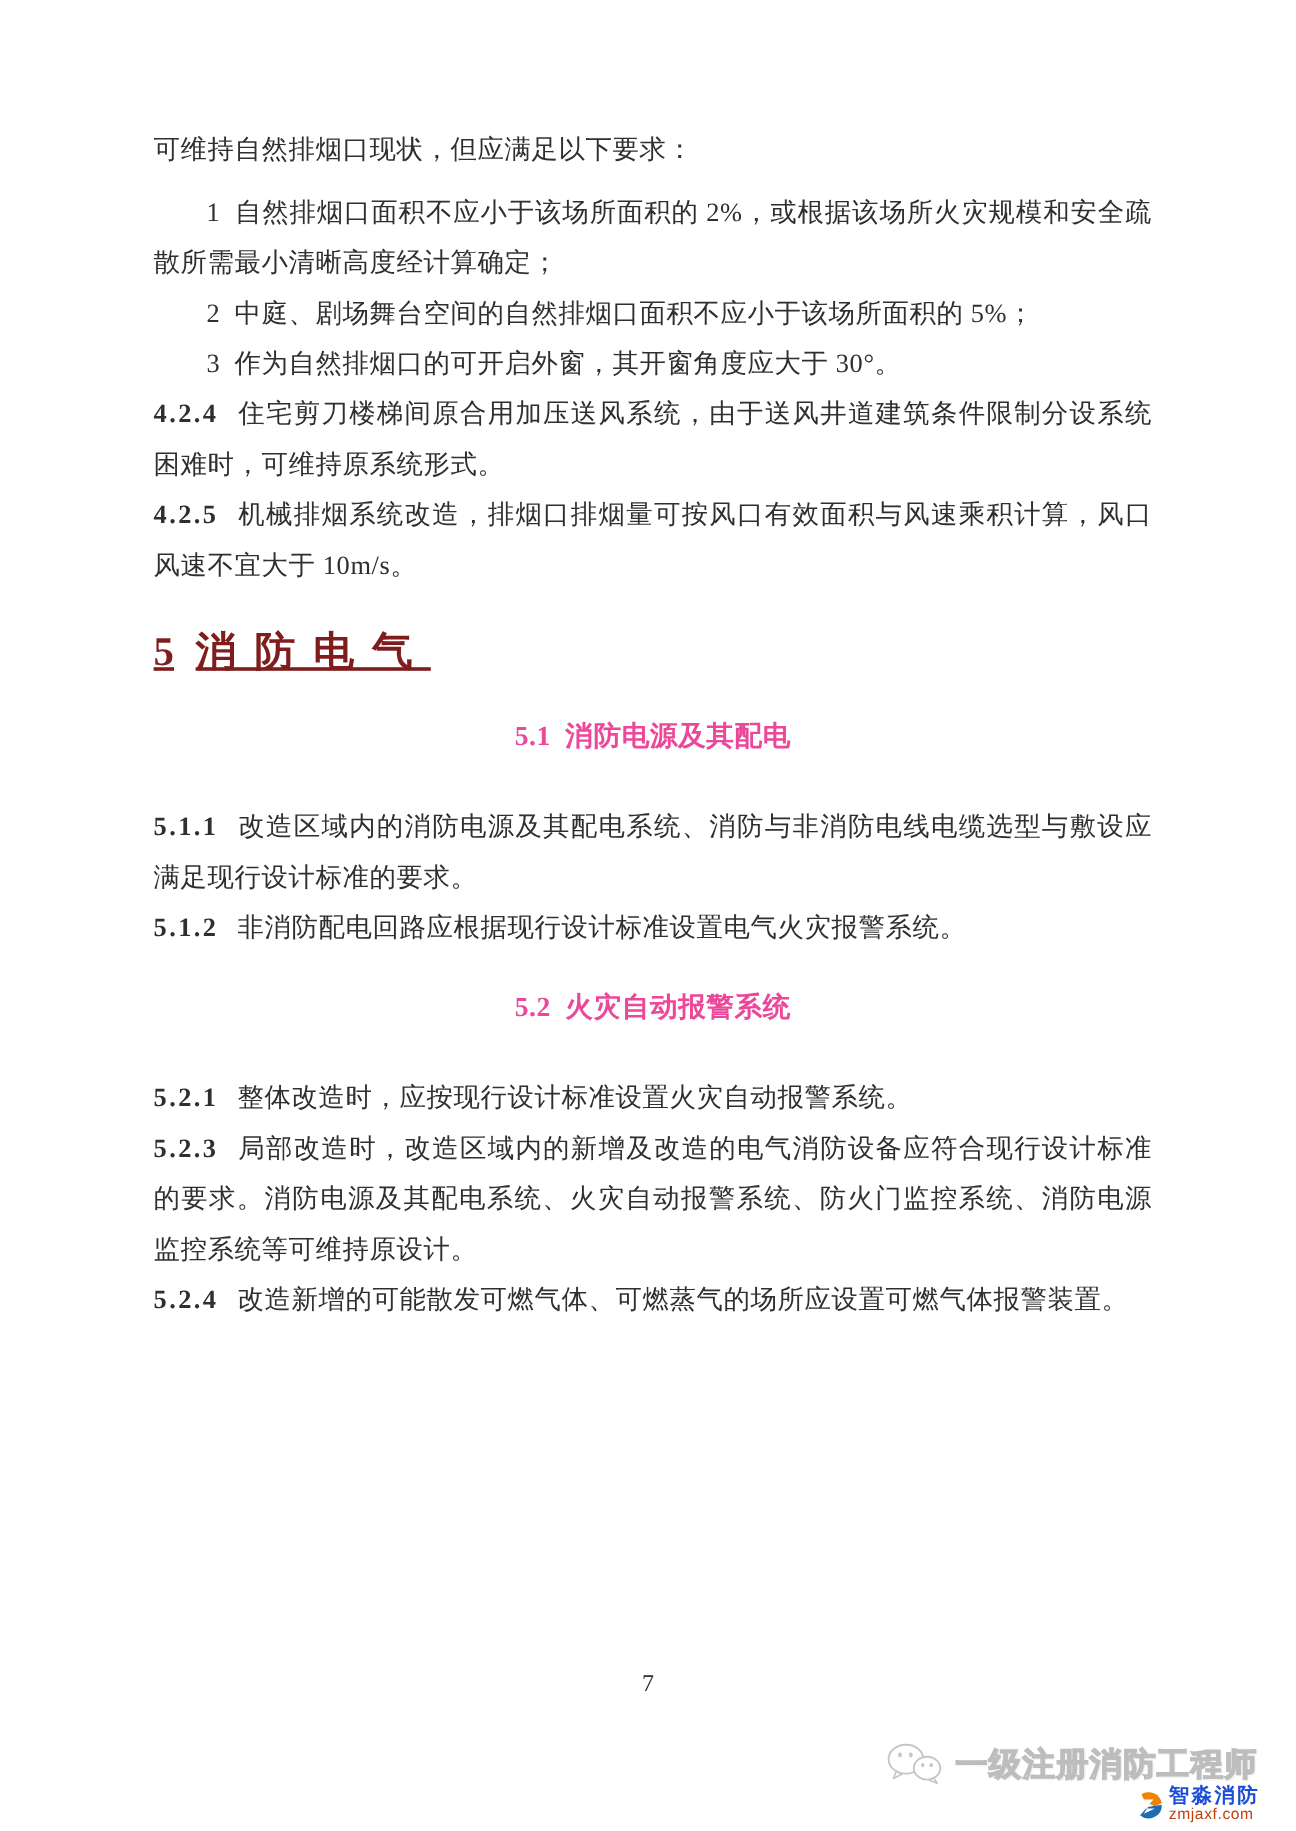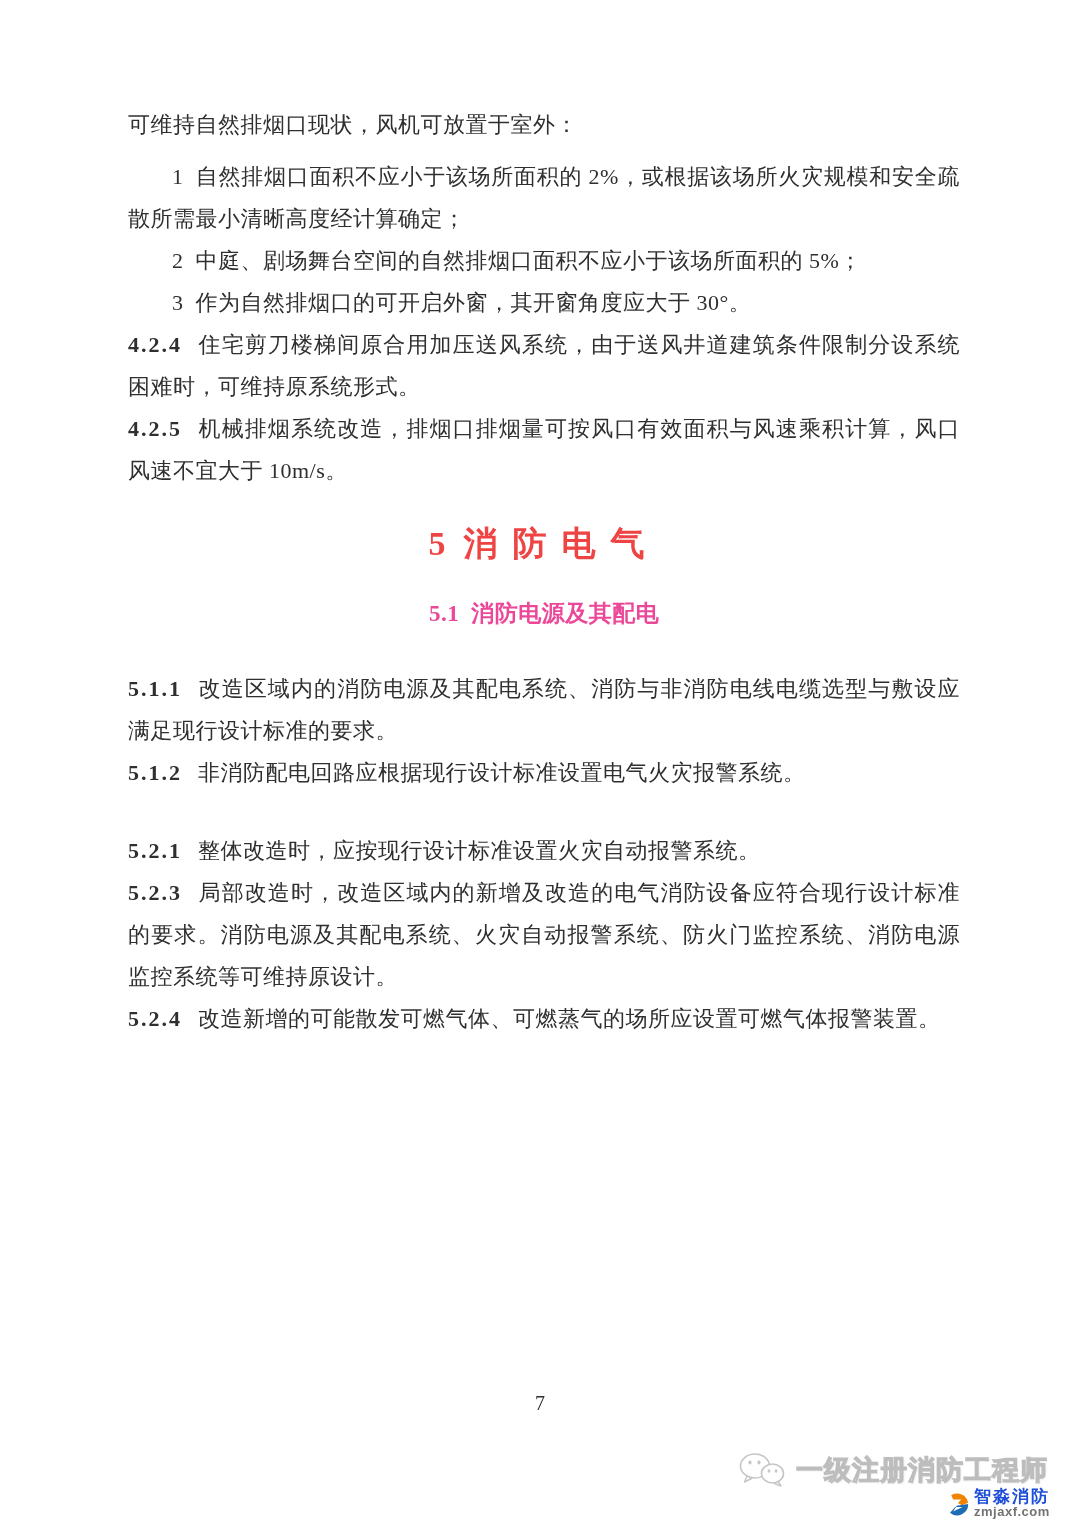--- a/index.html
+++ b/index.html
@@ -20,27 +20,28 @@
     letter-spacing:0.5px;
     text-align:justify;
   }
   .para{margin:0;}
   .item{ text-indent:2em; }
   .mt-items{ margin-top:10px; }
   .inum{ margin-right:12px; }
   .cnum{ font-weight:bold; margin-right:16px; letter-spacing:2px; }
   .chapter{
     margin:24px 0 0 0;
-    text-align:center;
+    text-align:left;
     font-size:34px;
     line-height:56px;
     font-weight:bold;
-    color:#ef4444;
+    color:#7f1d1d;
     letter-spacing:0;
     text-indent:0;
+    text-decoration:underline;
   }
   .chapter .ch-num{ margin-right:18px; letter-spacing:0; }
   .chapter .ch-title{ letter-spacing:15px; }
   .sect{
     margin:24px 0 0 0;
     text-align:center;
     font-size:23px;
     line-height:36px;
     font-weight:bold;
     color:#ec4899;
@@ -86,54 +87,55 @@
     font-family:"Liberation Sans","DejaVu Sans",sans-serif;
     font-size:17px;
     font-weight:bold;
     letter-spacing:2px;
     line-height:15px;
     color:#1d4ed8;
   }
   .brand-url{
     font-family:"Liberation Sans","DejaVu Sans",sans-serif;
     font-size:13px;
-    font-weight:bold;
+    font-weight:normal;
     line-height:15px;
-    color:#737373;
+    color:#c2410c;
     letter-spacing:0.5px;
   }
 </style>
 </head>
 <body>
 
 <div class="page">
 
   <div class="body">
 
-    <p class="para">可维持自然排烟口现状，风机可放置于室外：</p>
+    <p class="para">可维持自然排烟口现状，但应满足以下要求：</p>
 
     <p class="para item mt-items"><span class="inum">1</span><span>自然排烟口面积不应小于该场所面积的 2%，或根据该场所火灾规模和安全疏散所需最小清晰高度经计算确定；</span></p>
 
     <p class="para item"><span class="inum">2</span><span>中庭、剧场舞台空间的自然排烟口面积不应小于该场所面积的 5%；</span></p>
 
     <p class="para item"><span class="inum">3</span><span>作为自然排烟口的可开启外窗，其开窗角度应大于 30°。</span></p>
 
 
     <p class="para"><span class="cnum">4.2.4</span><span>住宅剪刀楼梯间原合用加压送风系统，由于送风井道建筑条件限制分设系统困难时，可维持原系统形式。</span></p>
 
     <p class="para"><span class="cnum">4.2.5</span><span>机械排烟系统改造，排烟口排烟量可按风口有效面积与风速乘积计算，风口风速不宜大于 10m/s。</span></p>
 
     <h1 class="chapter"><span class="ch-num">5</span><span class="ch-title">消防电气</span></h1>
 
     <h2 class="sect"><span class="h-num">5.1</span><span>消防电源及其配电</span></h2>
 
     <p class="para mt-firstclause"><span class="cnum">5.1.1</span><span>改造区域内的消防电源及其配电系统、消防与非消防电线电缆选型与敷设应满足现行设计标准的要求。</span></p>
 
     <p class="para"><span class="cnum">5.1.2</span><span>非消防配电回路应根据现行设计标准设置电气火灾报警系统。</span></p>
 
+    <h2 class="sect mt-h52"><span class="h-num">5.2</span><span>火灾自动报警系统</span></h2>
 
     <p class="para mt-firstclause"><span class="cnum">5.2.1</span><span>整体改造时，应按现行设计标准设置火灾自动报警系统。</span></p>
 
 
     <p class="para"><span class="cnum">5.2.3</span><span>局部改造时，改造区域内的新增及改造的电气消防设备应符合现行设计标准的要求。消防电源及其配电系统、火灾自动报警系统、防火门监控系统、消防电源监控系统等可维持原设计。</span></p>
 
     <p class="para"><span class="cnum">5.2.4</span><span>改造新增的可能散发可燃气体、可燃蒸气的场所应设置可燃气体报警装置。</span></p>
 
   </div>
 

